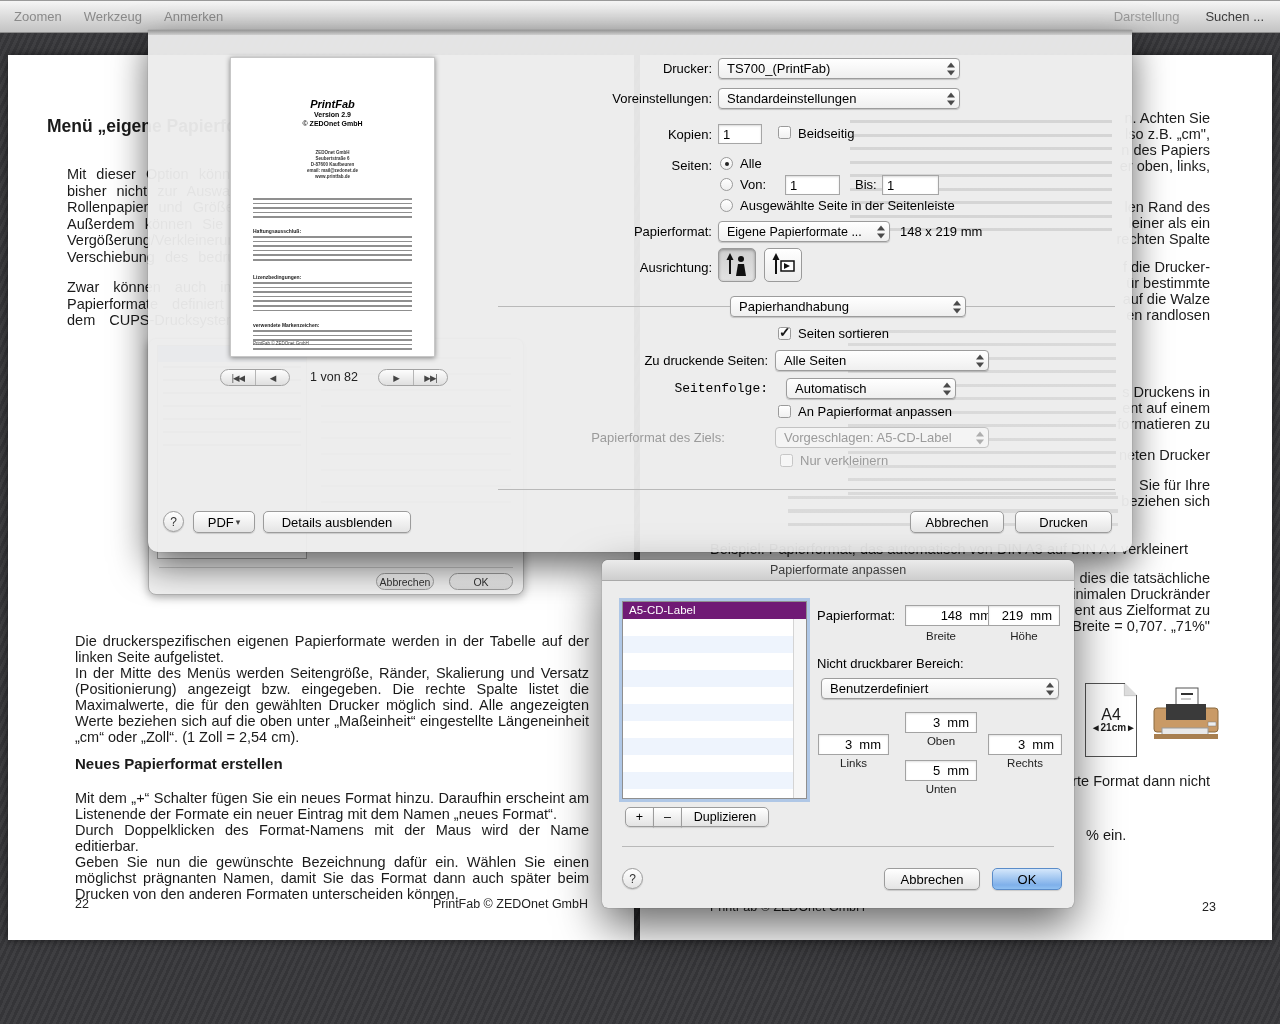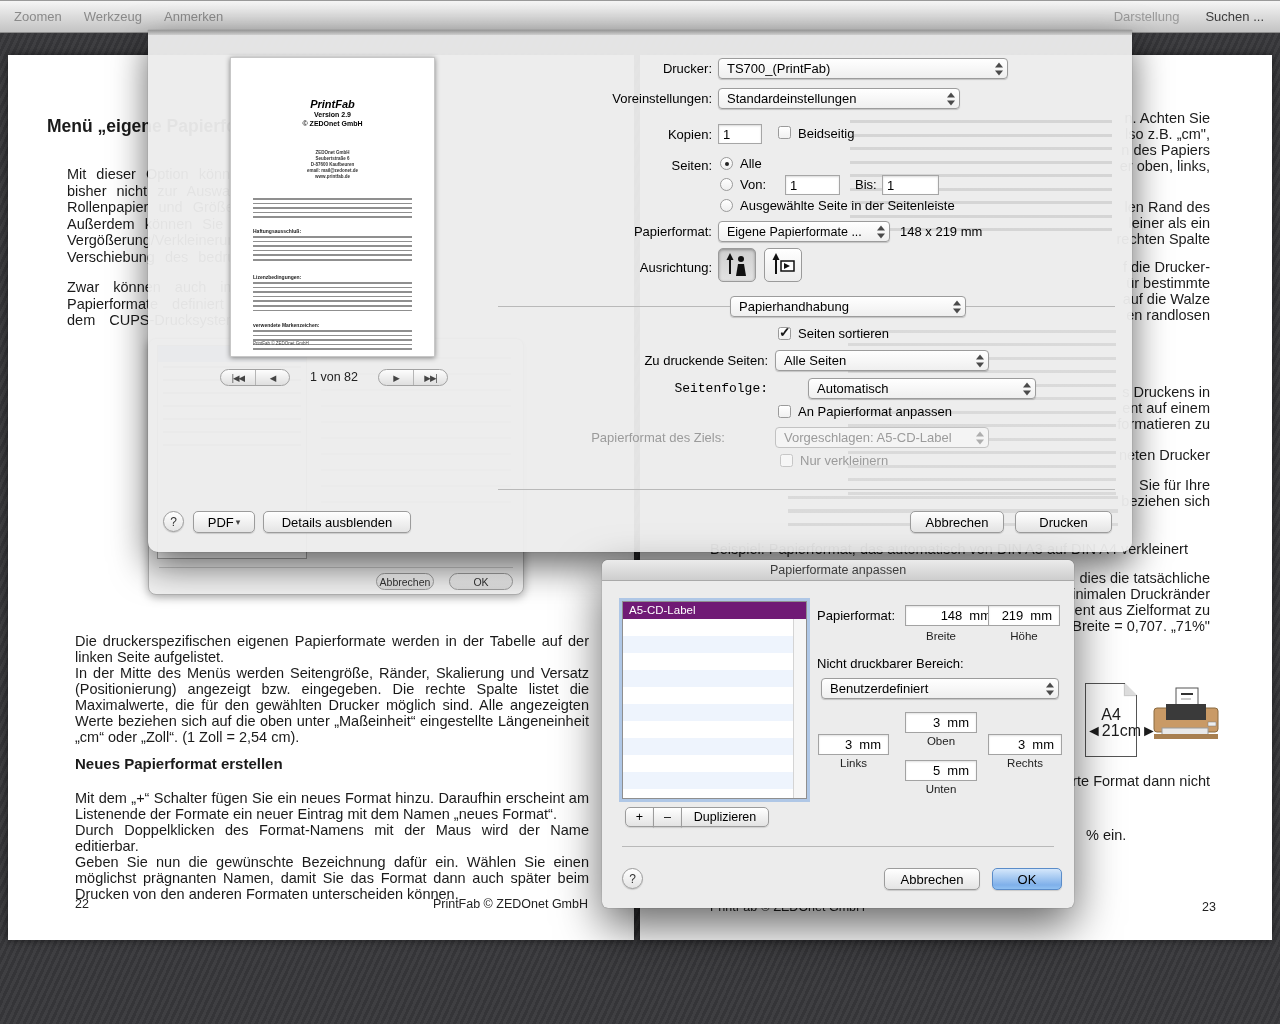--- a/index.html
+++ b/index.html
@@ -26,21 +26,21 @@
   .h2 { font-size:15px; font-weight:bold; }
   .frag { position:absolute; right:62px; text-align:right; font-size:14.5px; line-height:16px; }
   .foot { position:absolute; font-size:12.5px; color:#222; }
 
   
   .a4 { position:absolute; left:445px; top:628px; width:52px; height:74px; border:1px solid #555;
     background:linear-gradient(135deg,#fff 0 0) , #fff; }
   .a4 .fold { position:absolute; right:-1px; top:-1px; width:0; height:0;
     border-left:12px solid #ddd; border-top:12px solid #fff; box-shadow:-1px 1px 1px rgba(0,0,0,.2); }
   .a4 .t1 { position:absolute; top:22px; width:100%; text-align:center; font-size:16px; }
-  .a4 .t2 { position:absolute; top:38px; width:100%; text-align:right; font-size:16px; white-space:nowrap; }
+  .a4 .t2 { position:absolute; top:38px; width:100%; text-align:right; font-size:10px; white-space:nowrap;font-weight:bold; }
 
   
   #embed { position:absolute; left:148px; top:338px; width:376px; height:257px; z-index:5;
     background:#f2f2f2; border:1px solid #b2b2b2; border-radius:8px; box-shadow:0 2px 10px rgba(0,0,0,.35); }
   #embed .list { position:absolute; left:8px; top:6px; width:150px; height:214px; background:#fff; border:1px solid #aaa; }
   #embed .sel { height:16px; background:#9db9e8; }
   #embed .rows { margin:4px 5px; height:80px;
     background:repeating-linear-gradient(180deg,#b9b9b9 0 2px,transparent 2px 13px); }
   #embed .mid { position:absolute; left:172px; top:18px; width:190px; height:160px;
     background:repeating-linear-gradient(180deg,#c4c4c4 0 2px,transparent 2px 16px); opacity:.8; }
@@ -279,21 +279,21 @@
       <div class="navseg">|◀◀</div>
       <div class="navseg">◀</div>
     </div>
     <div class="navpos" style="left:150px; top:340px; width:72px;">1 von 82</div>
     <div class="navgrp" style="left:230px; top:339px; width:70px;">
       <div class="navseg">▶</div>
       <div class="navseg">▶▶|</div>
     </div>
 
     <div class="lbl" style="left:344px; top:31px; width:220px;">Drucker:</div>
-    <div class="popup" style="left:570px; top:28px; width:290px;">
+    <div class="popup" style="left:570px; top:28px; width:242px;">
       <span>TS700_(PrintFab)</span>
       <span class="stepper"></span>
     </div>
 
     <div class="lbl" style="left:344px; top:61px; width:220px;">Voreinstellungen:</div>
     <div class="popup" style="left:570px; top:58px; width:242px;">
       <span>Standardeinstellungen</span>
       <span class="stepper"></span>
     </div>
 
@@ -347,21 +347,21 @@
     <div class="chk on" style="left:630px; top:297px;"></div>
     <div class="ctext" style="left:650px; top:296px;">Seiten sortieren</div>
 
     <div class="lbl" style="left:400px; top:323px; width:220px;">Zu druckende Seiten:</div>
     <div class="popup" style="left:627px; top:320px; width:214px;">
       <span>Alle Seiten</span>
       <span class="stepper"></span>
     </div>
 
     <div class="lbl" style="left:400px; top:351px; width:220px;font-family:Liberation Mono, monospace;">Seitenfolge:</div>
-    <div class="popup" style="left:660px; top:348px; width:228px;">
+    <div class="popup" style="left:638px; top:348px; width:170px;">
       <span>Automatisch</span>
       <span class="stepper"></span>
     </div>
 
     <div class="chk" style="left:630px; top:375px;"></div>
     <div class="ctext" style="left:650px; top:374px;">An Papierformat anpassen</div>
 
     <div class="lbl dis" style="left:400px; top:400px; width:220px;text-align:center;">Papierformat des Ziels:</div>
     <div class="popup dis" style="left:627px; top:397px; width:214px;">
       <span>Vorgeschlagen: A5-CD-Label</span>

